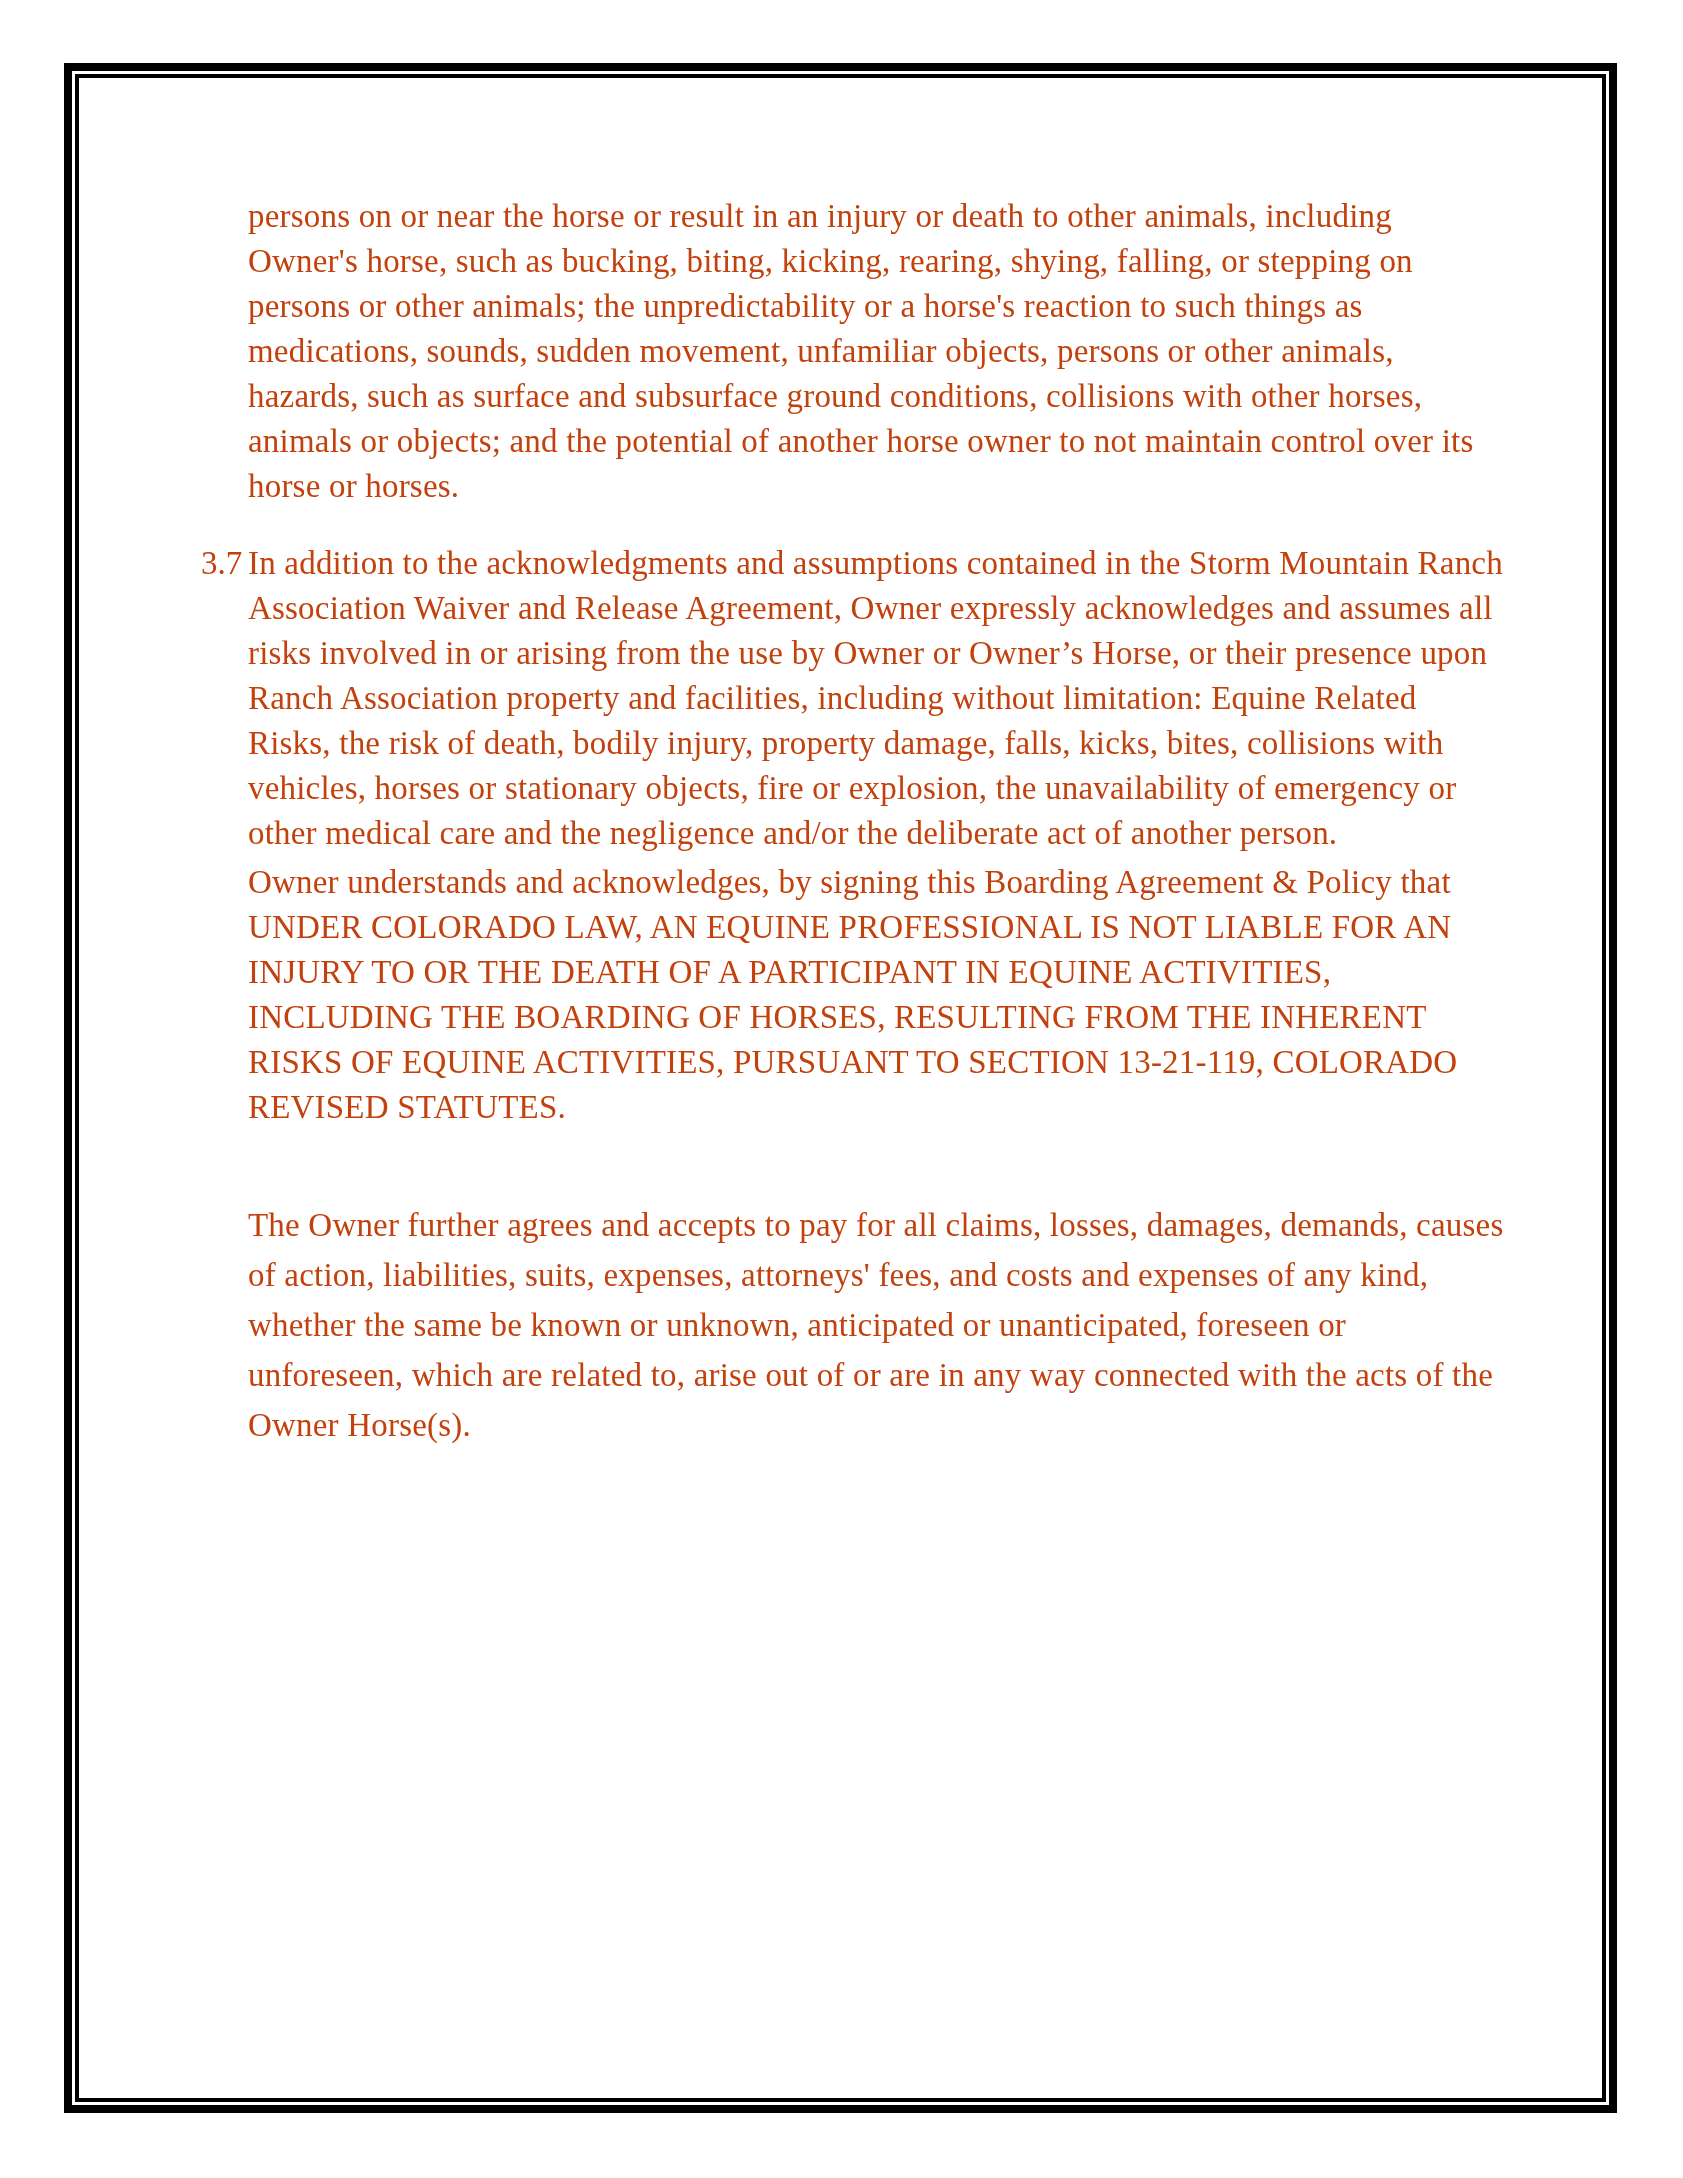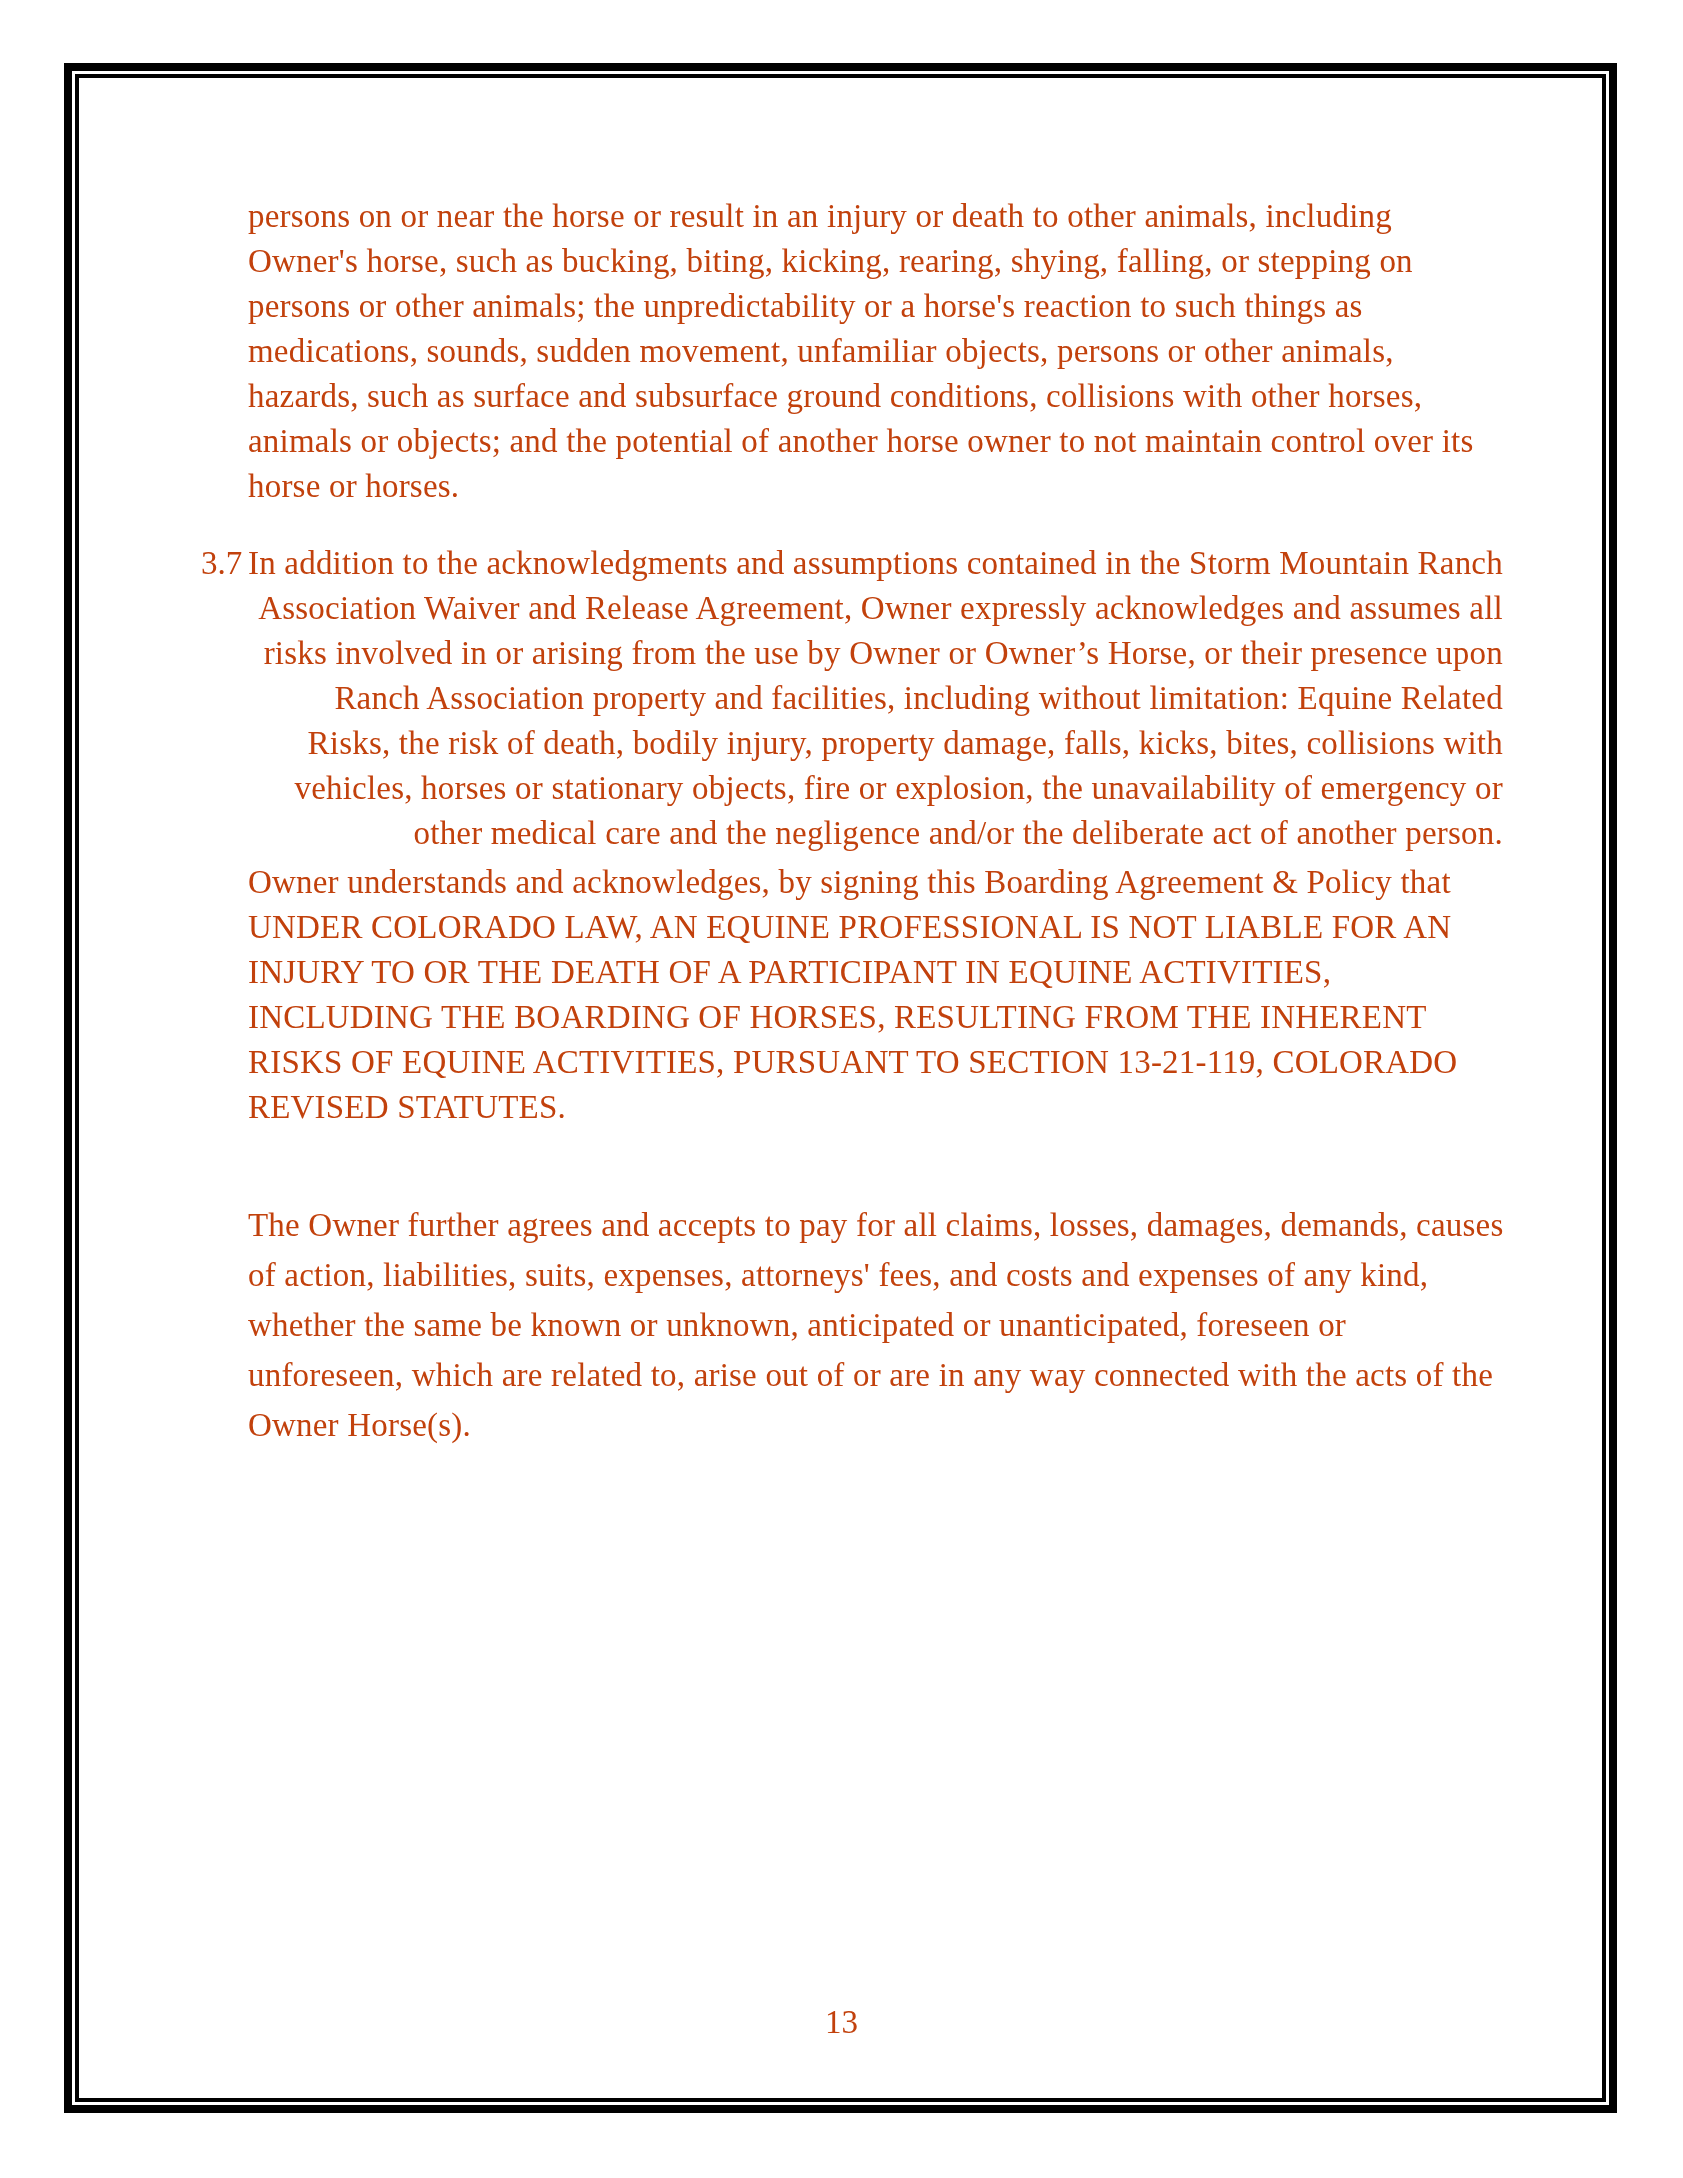--- a/index.html
+++ b/index.html
@@ -64,37 +64,36 @@
   <div class="para p-spaced" style="left: 248px; top: 194px;">persons on or near the horse or result in an injury or death to other animals, including
 Owner's horse, such as bucking, biting, kicking, rearing, shying, falling, or stepping on
 persons or other animals; the unpredictability or a horse's reaction to such things as
 medications, sounds, sudden movement, unfamiliar objects, persons or other animals,
 hazards, such as surface and subsurface ground conditions, collisions with other horses,
 animals or objects; and the potential of another horse owner to not maintain control over its
 horse or horses.</div>
 
   <span class="section-number" style="left: 201px; top: 541px;">3.7</span>
 
-  <div class="para p-spaced" style="left: 248px; top: 541px; text-align: right;">In addition to the acknowledgments and assumptions contained in the Storm Mountain Ranch
+  <div class="para p-spaced" style="left: 248px; top: 541px;">In addition to the acknowledgments and assumptions contained in the Storm Mountain Ranch
 Association Waiver and Release Agreement, Owner expressly acknowledges and assumes all
 risks involved in or arising from the use by Owner or Owner’s Horse, or their presence upon
 Ranch Association property and facilities, including without limitation: Equine Related
 Risks, the risk of death, bodily injury, property damage, falls, kicks, bites, collisions with
 vehicles, horses or stationary objects, fire or explosion, the unavailability of emergency or
 other medical care and the negligence and/or the deliberate act of another person.</div>
 
   <div class="para p-spaced" style="left: 248px; top: 860px;">Owner understands and acknowledges, by signing this Boarding Agreement &amp; Policy that
 UNDER COLORADO LAW, AN EQUINE PROFESSIONAL IS NOT LIABLE FOR AN
 INJURY TO OR THE DEATH OF A PARTICIPANT IN EQUINE ACTIVITIES,
 INCLUDING THE BOARDING OF HORSES, RESULTING FROM THE INHERENT
 RISKS OF EQUINE ACTIVITIES, PURSUANT TO SECTION 13-21-119, COLORADO
 REVISED STATUTES.</div>
 
   <div class="para p-single" style="left: 248px; top: 1200px;">The Owner further agrees and accepts to pay for all claims, losses, damages, demands, causes
 of action, liabilities, suits, expenses, attorneys' fees, and costs and expenses of any kind,
 whether the same be known or unknown, anticipated or unanticipated, foreseen or
 unforeseen, which are related to, arise out of or are in any way connected with the acts of the
 Owner Horse(s).</div>
 
-  <div class="page-number">13</div>
 
 </div>
 
 
 </body></html>

